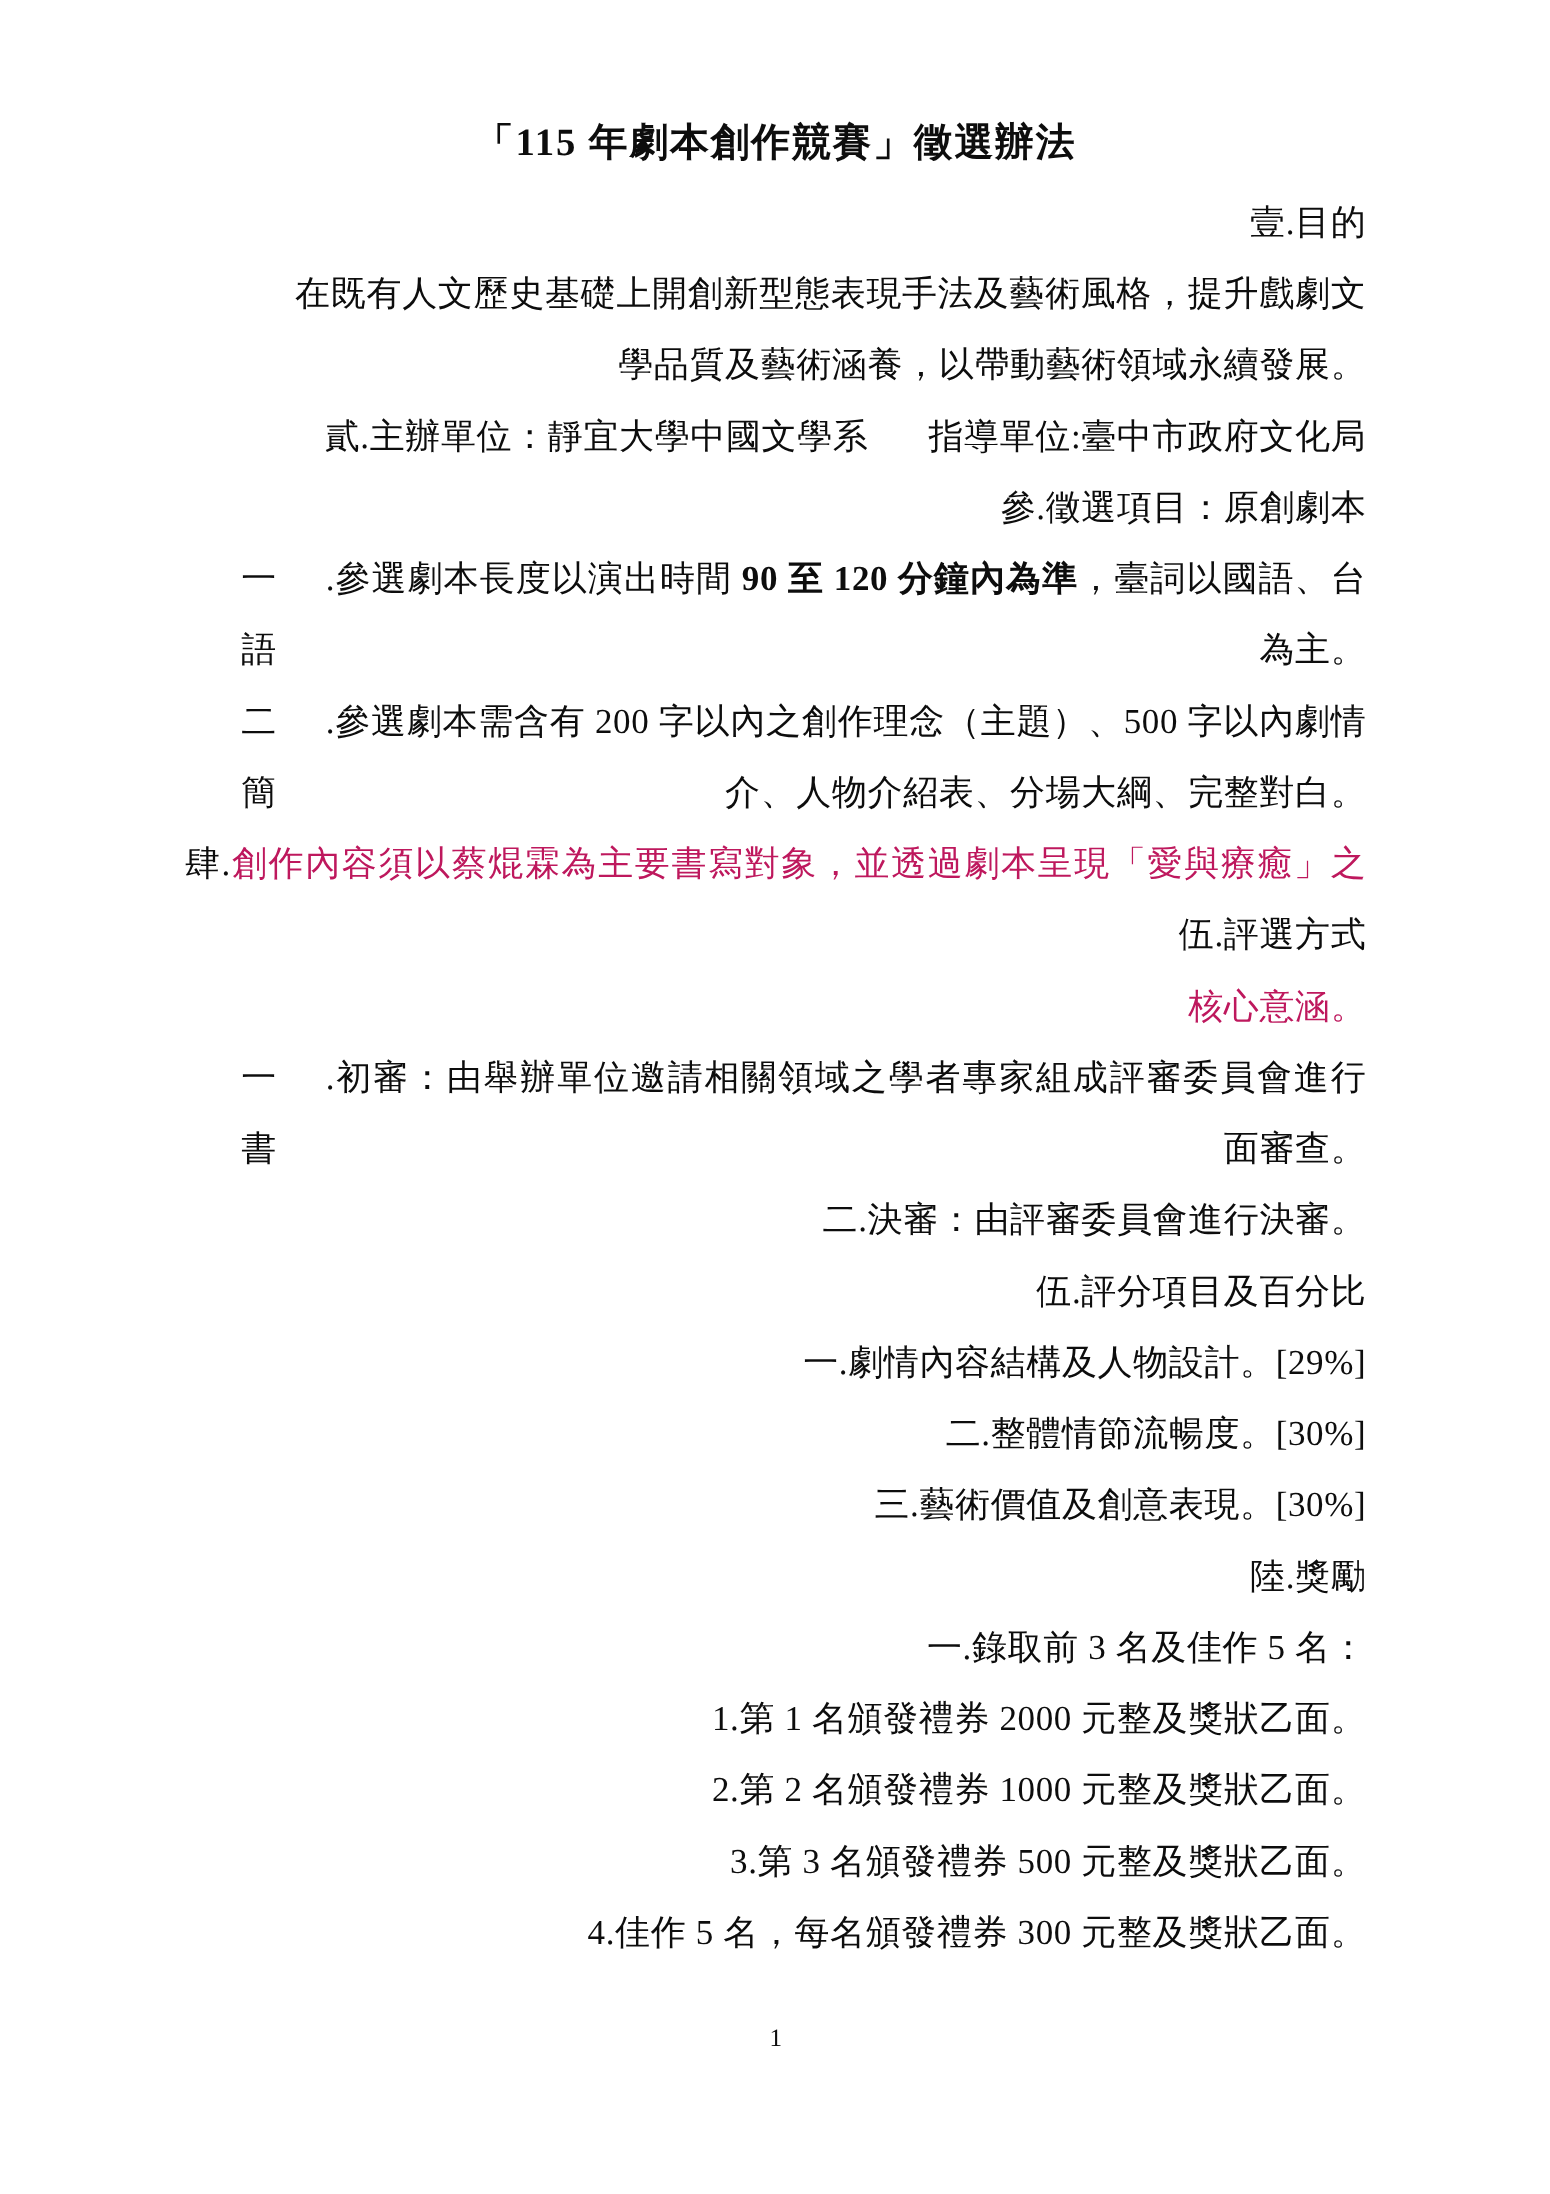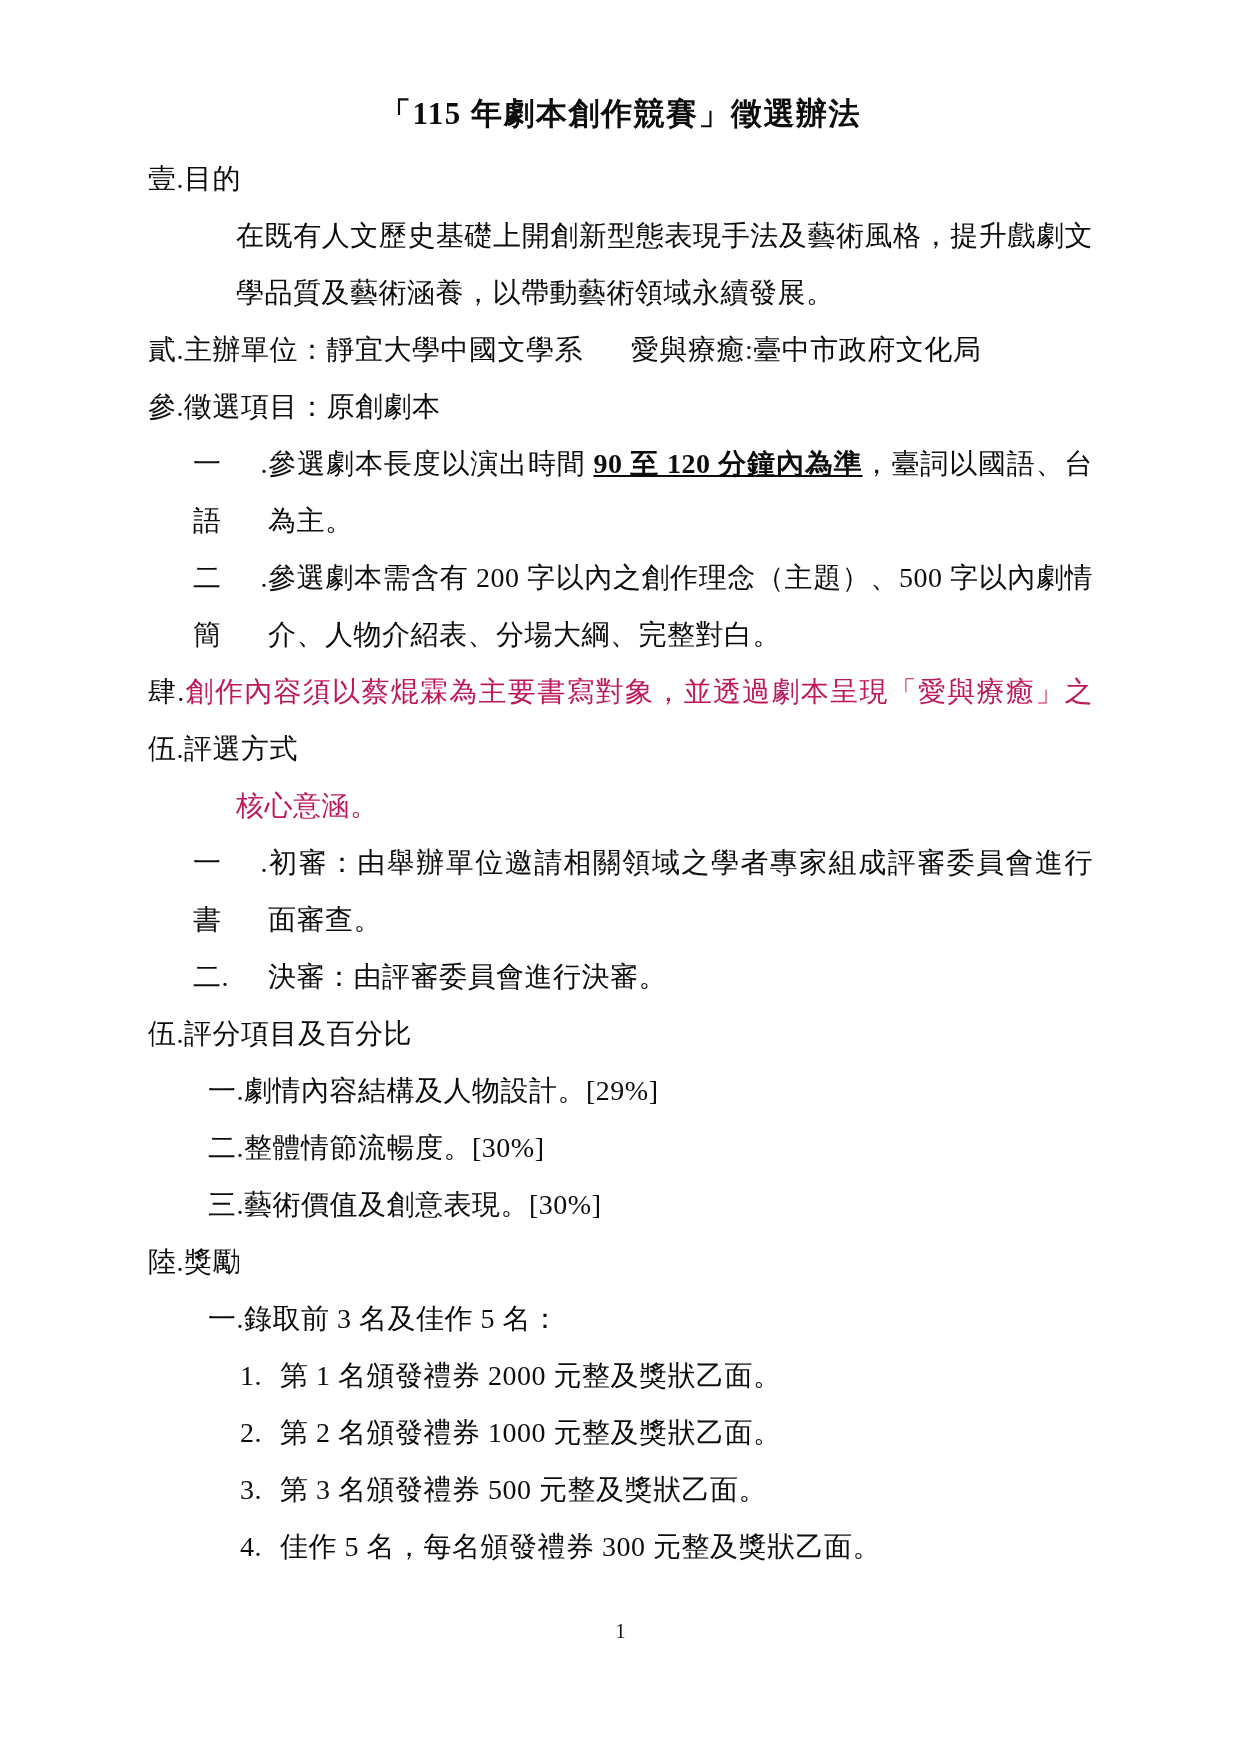--- a/index.html
+++ b/index.html
@@ -18,30 +18,30 @@
     letter-spacing: 0.5px;
   }
   .title {
     margin: 0 0 16px 0;
     height: 40px; line-height: 40px;
     font-size: 31px;
     font-weight: 700;
     text-align: center;
     letter-spacing: 1.5px;
   }
-  .line { height: 57px; line-height: 57px; }
+  .line { height: 57px; line-height: 57px; text-align: right; }
   .para  { padding-left: 88px; }
   .cont  { padding-left: 120px; }
   .num   { padding-left: 45px; }
   .num2  { padding-left: 60px; }
   .sub   { padding-left: 92px; }
   .numlabel { display: inline-block; width: 75px; }
   .sublabel { display: inline-block; width: 40px; }
   .just { text-align: justify; text-align-last: justify; }
-  .b   { font-weight: 700; text-decoration: underline; }
+  .b   { font-weight: 700; }
   .red { color: #be185d; }
   .gap { margin-left: 48px; }
   .pagenum {
     margin-top: 41px;
     height: 30px; line-height: 30px;
     text-align: center;
     font-size: 20px;
     letter-spacing: 0;
   }
 </style>
@@ -50,21 +50,21 @@
 
 <div class="page">
 
   <h1 class="title">「115 年劇本創作競賽」徵選辦法</h1>
 
   <div class="line">壹.目的</div>
   <div class="line para just">在既有人文歷史基礎上開創新型態表現手法及藝術風格，提升戲劇文</div>
   <div class="line para">學品質及藝術涵養，以帶動藝術領域永續發展。</div>
 
   <div class="line">
-    <span>貳.主辦單位：靜宜大學中國文學系</span><span class="gap">愛與療癒:臺中市政府文化局</span>
+    <span>貳.主辦單位：靜宜大學中國文學系</span><span class="gap">指導單位:臺中市政府文化局</span>
   </div>
 
   <div class="line">參.徵選項目：原創劇本</div>
 
   <div class="line num just">
     <span class="numlabel">一.</span><span>參選劇本長度以演出時間 </span><span class="b">90 至 120 分鐘內為準</span><span>，臺詞以國語、台語</span>
   </div>
   <div class="line cont">為主。</div>
 
   <div class="line num just">

